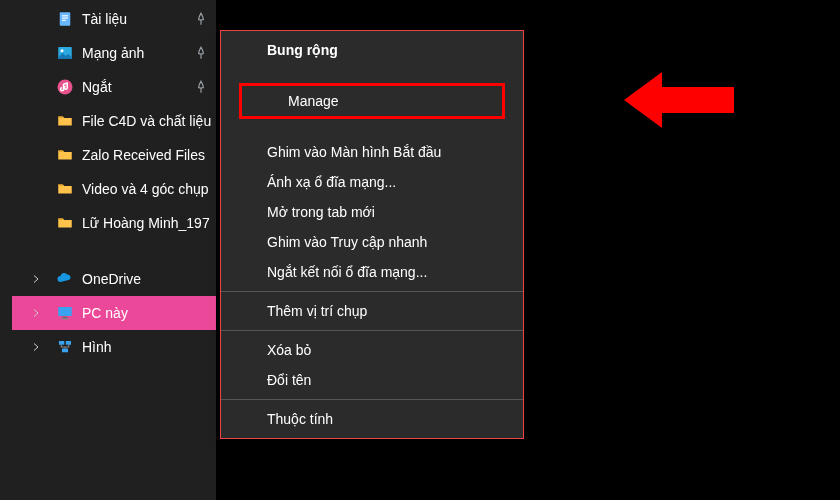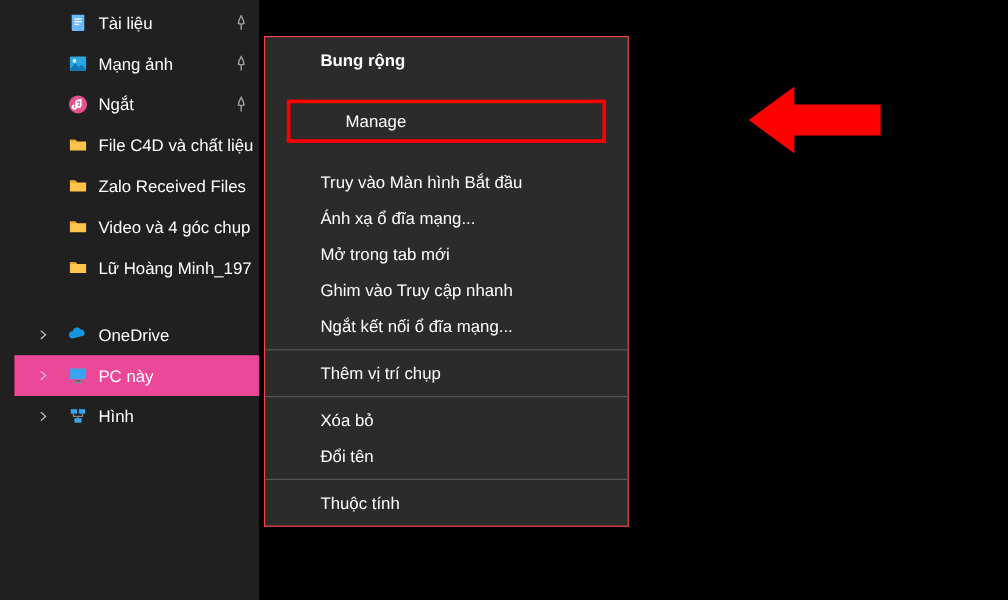--- a/index.html
+++ b/index.html
@@ -237,21 +237,21 @@
         </svg>
       </span>
     <span class="label">Hình</span>
   </div>
 
 </div>
 
 <div class="context-menu">
   <div class="menu-item bold"><span>Bung rộng</span></div>
   <div class="menu-item highlighted"><span>Manage</span></div>
-  <div class="menu-item"><span>Truy vào Màn hình Bắt đầu</span></div>
+  <div class="menu-item"><span>Ghim vào Màn hình Bắt đầu</span></div>
   <div class="menu-item"><span>Ánh xạ ổ đĩa mạng...</span></div>
   <div class="menu-item"><span>Mở trong tab mới</span></div>
   <div class="menu-item"><span>Ghim vào Truy cập nhanh</span></div>
   <div class="menu-item"><span>Ngắt kết nối ổ đĩa mạng...</span></div>
   <div class="menu-sep"></div>
   <div class="menu-item"><span>Thêm vị trí chụp</span></div>
   <div class="menu-sep"></div>
   <div class="menu-item"><span>Xóa bỏ</span></div>
   <div class="menu-item"><span>Đổi tên</span></div>
   <div class="menu-sep"></div>

